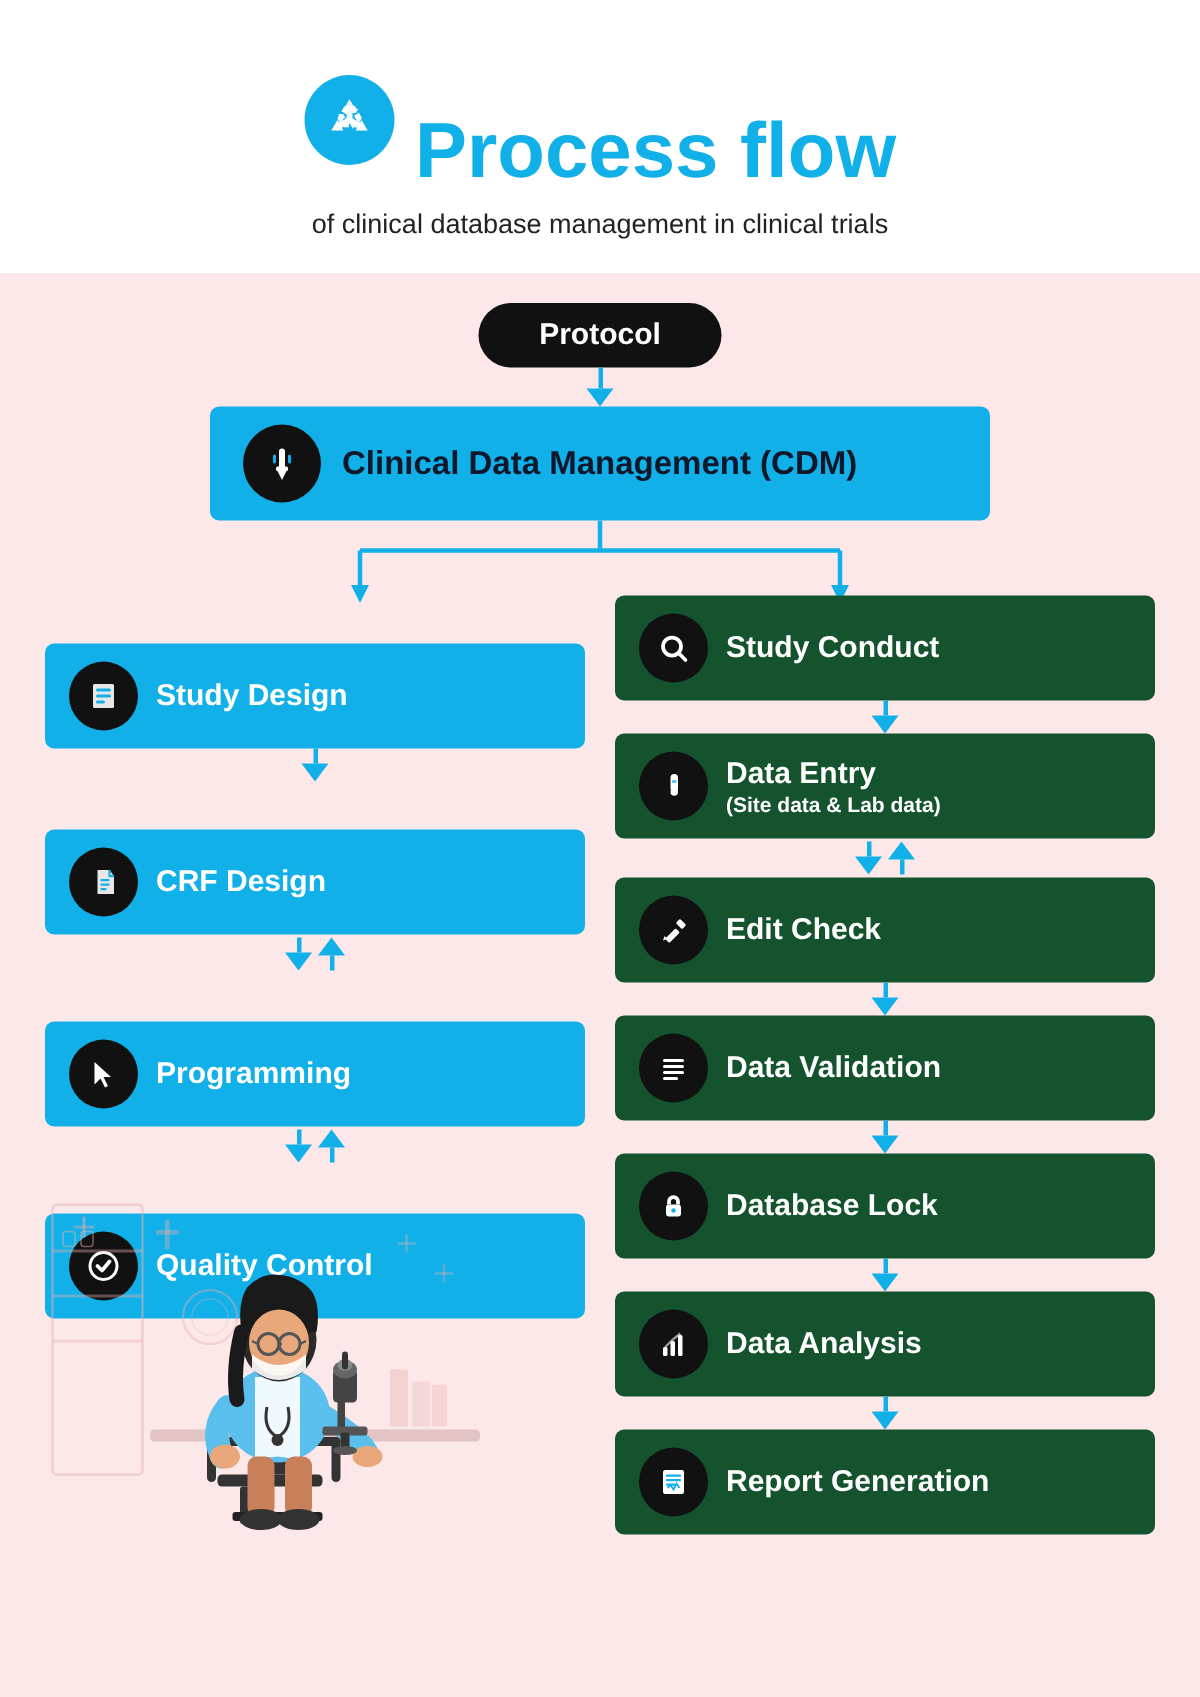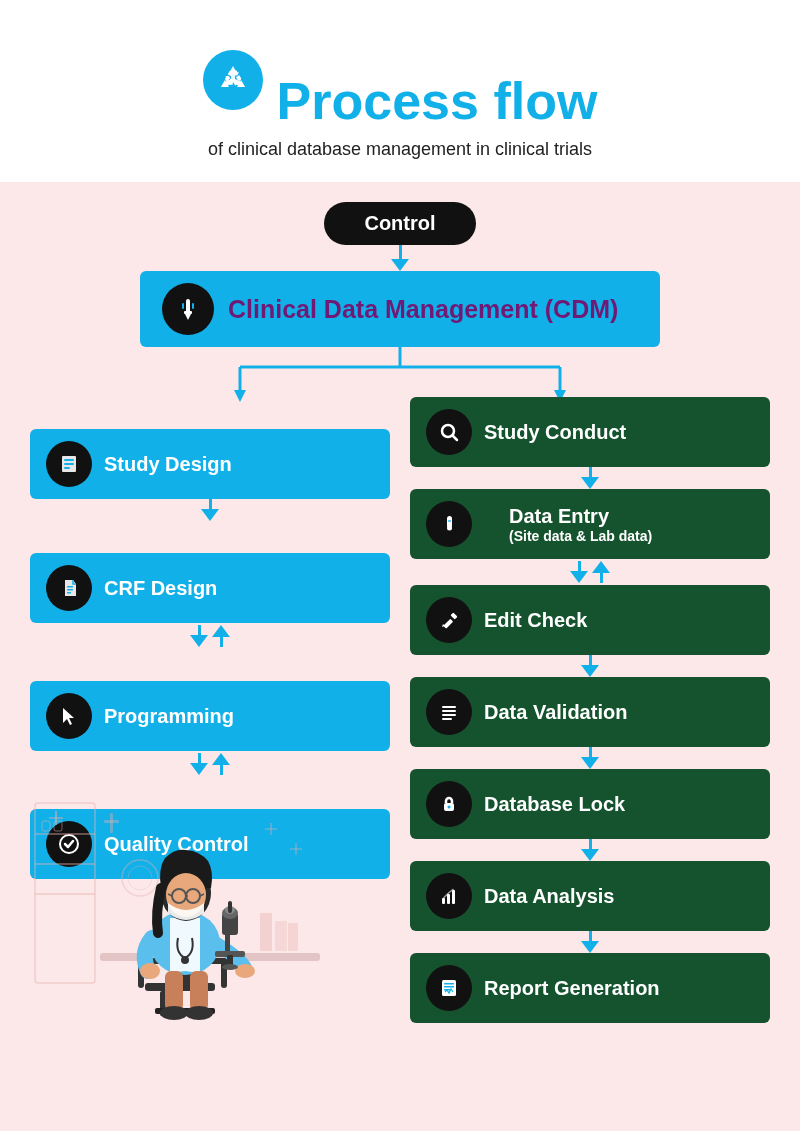--- a/index.html
+++ b/index.html
@@ -120,22 +120,22 @@
     .cdm-box {
       display: flex;
       align-items: center;
       background: #12b0e8;
       border-radius: 6px;
       padding: 12px 22px;
       gap: 14px;
       width: 520px;
     }
     .cdm-box-text {
-      color: #701a75;
-      font-size: 25px;
+      color: #0f172a;
+      font-size: 22px;
       font-weight: 800;
     }
 
     
     .left-flow-box {
       display: flex;
       align-items: center;
       background: #12b0e8;
       border-radius: 6px;
       padding: 12px 16px;
@@ -180,21 +180,21 @@
     </div>
     <h1>Process flow</h1>
   </div>
   <div class="header-subtitle">of clinical database management in clinical trials</div>
 </div>
 
 <div class="flow-area">
 
   <div class="protocol-wrap">
     <div class="protocol-box">
-      <span>Control</span>
+      <span>Protocol</span>
     </div>
   </div>
 
   <div style="display:flex;flex-direction:column;align-items:center;">
     <div class="v-line-seg" style="height:14px;"></div>
     <div class="arrow-down"></div>
   </div>
 
   <div class="cdm-box-wrap">
     <div class="cdm-box">
@@ -331,21 +331,21 @@
 
       <div class="right-flow-box">
         <div class="flow-icon">
           <svg width="22" height="22" viewBox="0 0 22 22" fill="white">
 
             <rect x="9" y="3" width="5" height="12" rx="2.5" fill="white"></rect>
             <ellipse cx="11.5" cy="15" rx="2.5" ry="2.5" fill="white"></ellipse>
             <rect x="10" y="7" width="3" height="2" rx="0.5" fill="#12b0e8" opacity="0.7"></rect>
           </svg>
         </div>
-        <div style="display:flex;flex-direction:column;margin-left:25px;">
+        <div style="display:flex;flex-direction:column;">
           <span class="flow-box-text">Data Entry</span>
           <span style="color:white;font-size:14px;font-weight:600;">(Site data &amp; Lab data)</span>
         </div>
       </div>
 
       <div style="display:flex;flex-direction:column;align-items:center;">
         <div style="display:flex;align-items:flex-start;gap:4px;margin:2px 0;">
           <div style="display:flex;flex-direction:column;align-items:center;">
             <div class="v-line-seg" style="height:10px;"></div>
             <div class="arrow-down"></div>

